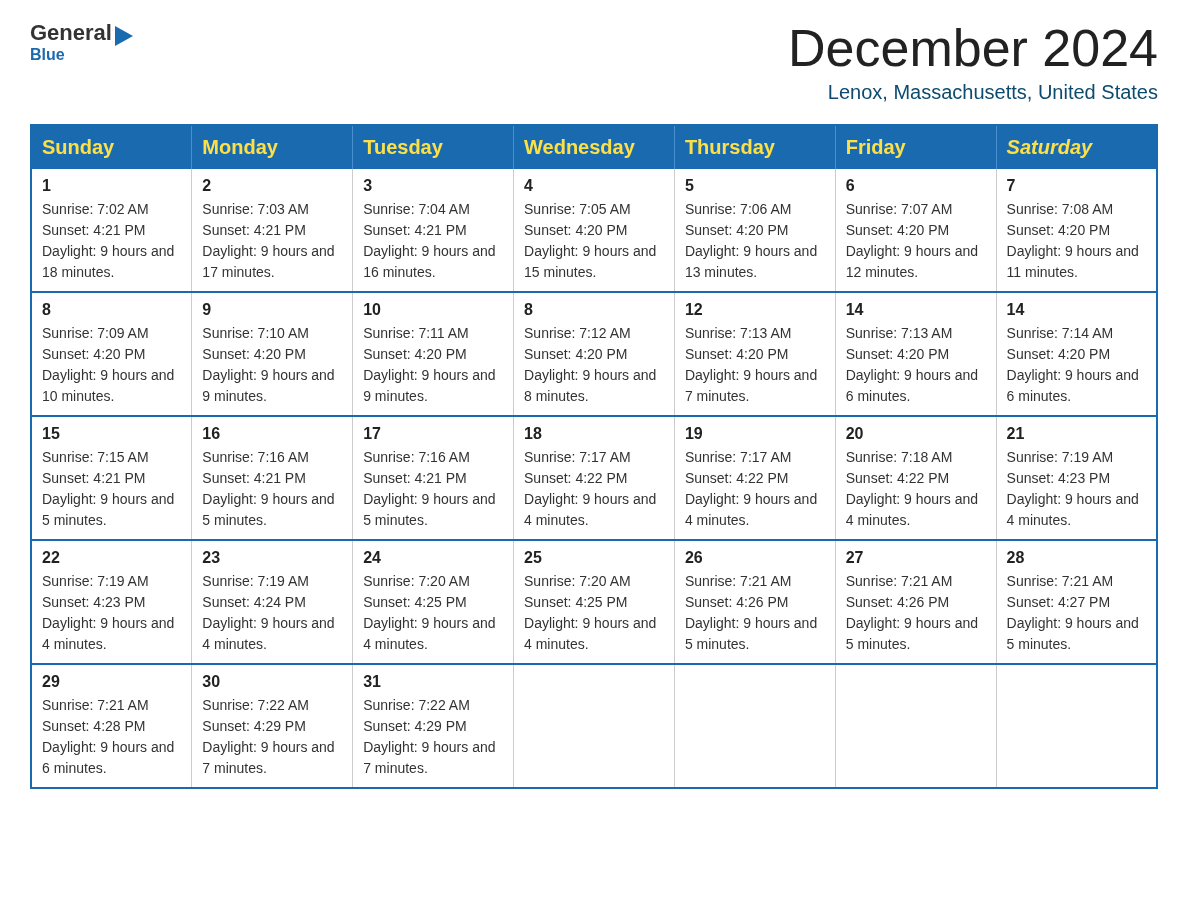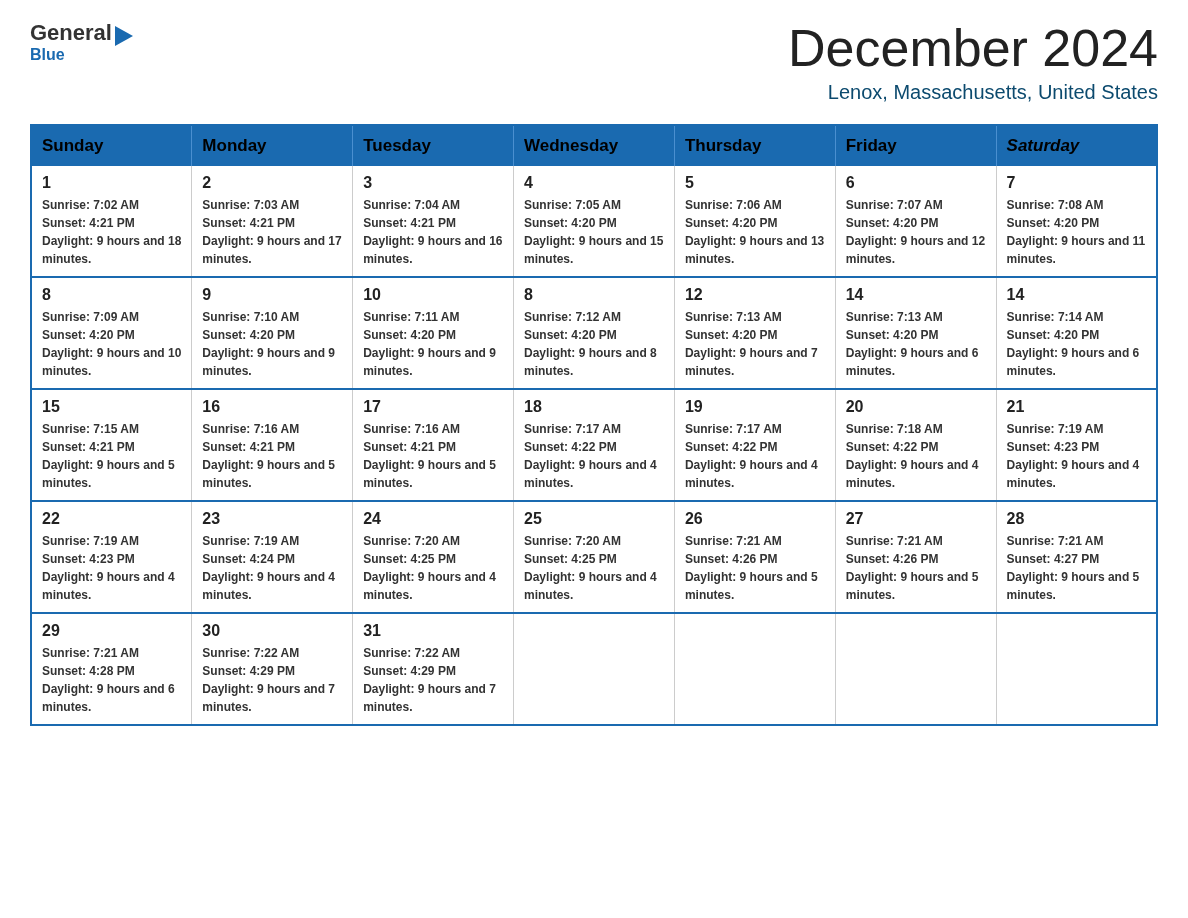--- a/index.html
+++ b/index.html
@@ -40,22 +40,22 @@
       color: #0c4a6e;
       margin-top: 4px;
     }
     .calendar {
       width: 100%;
       border-collapse: collapse;
       border: 2px solid #1a6ab0;
     }
     .calendar thead tr th {
       background-color: #1a6ab0;
-      color: #000000;
-      font-size: 17px;
+      color: #fde047;
+      font-size: 20px;
       font-weight: 600;
       padding: 10px 10px;
       text-align: left;
       border-right: 1px solid #4a8fd0;
       margin-left: 44px;
     }
     .calendar thead tr th:last-child {
       border-right: none;
       font-style: italic;
     }
@@ -76,24 +76,23 @@
       border-bottom: none;
     }
     .day-number {
       font-size: 16px;
       font-weight: bold;
       color: #222;
       display: block;
       margin-bottom: 4px;
     }
     .day-info {
-      font-size: 12px;
+      font-size: 14px;
       color: #333;
       line-height: 1.5;
-      font-weight: bold;
     }
     .empty-cell {
       background: #fff;
     }
     .logo-container {
       display: flex;
       flex-direction: column;
       align-items: flex-start;
     }
     .logo-row {

